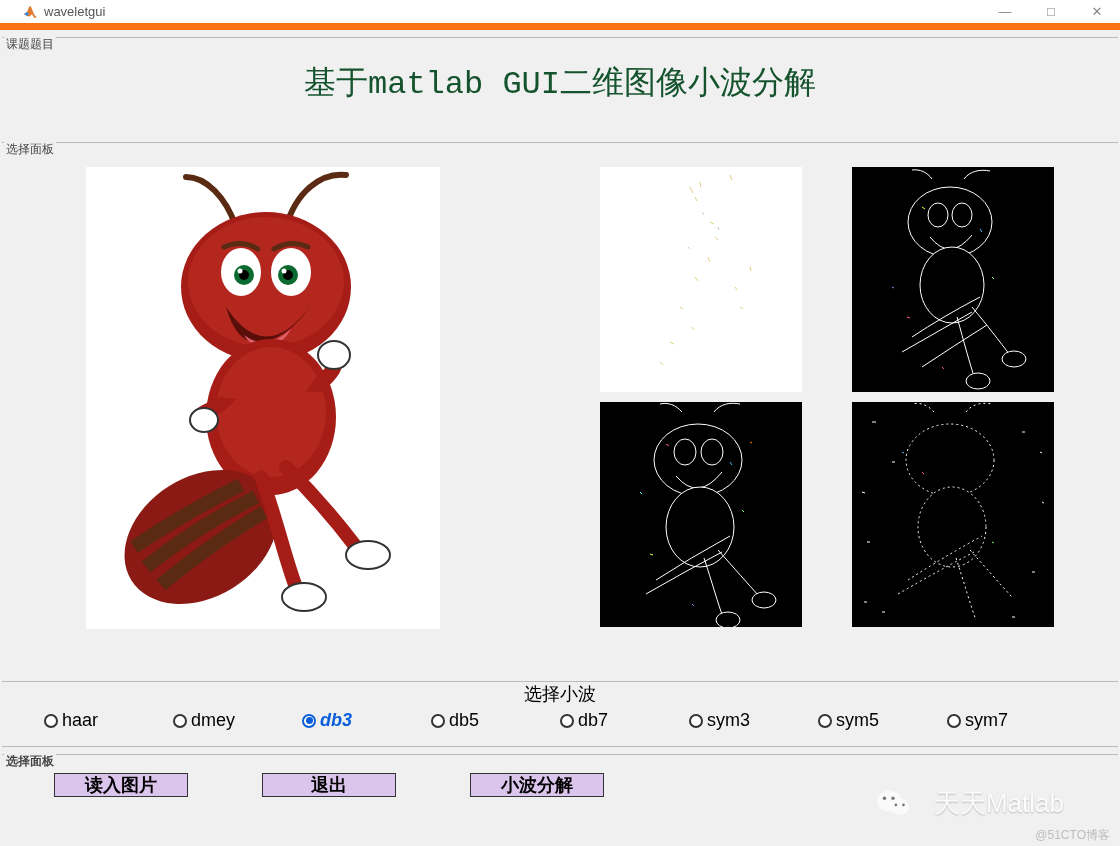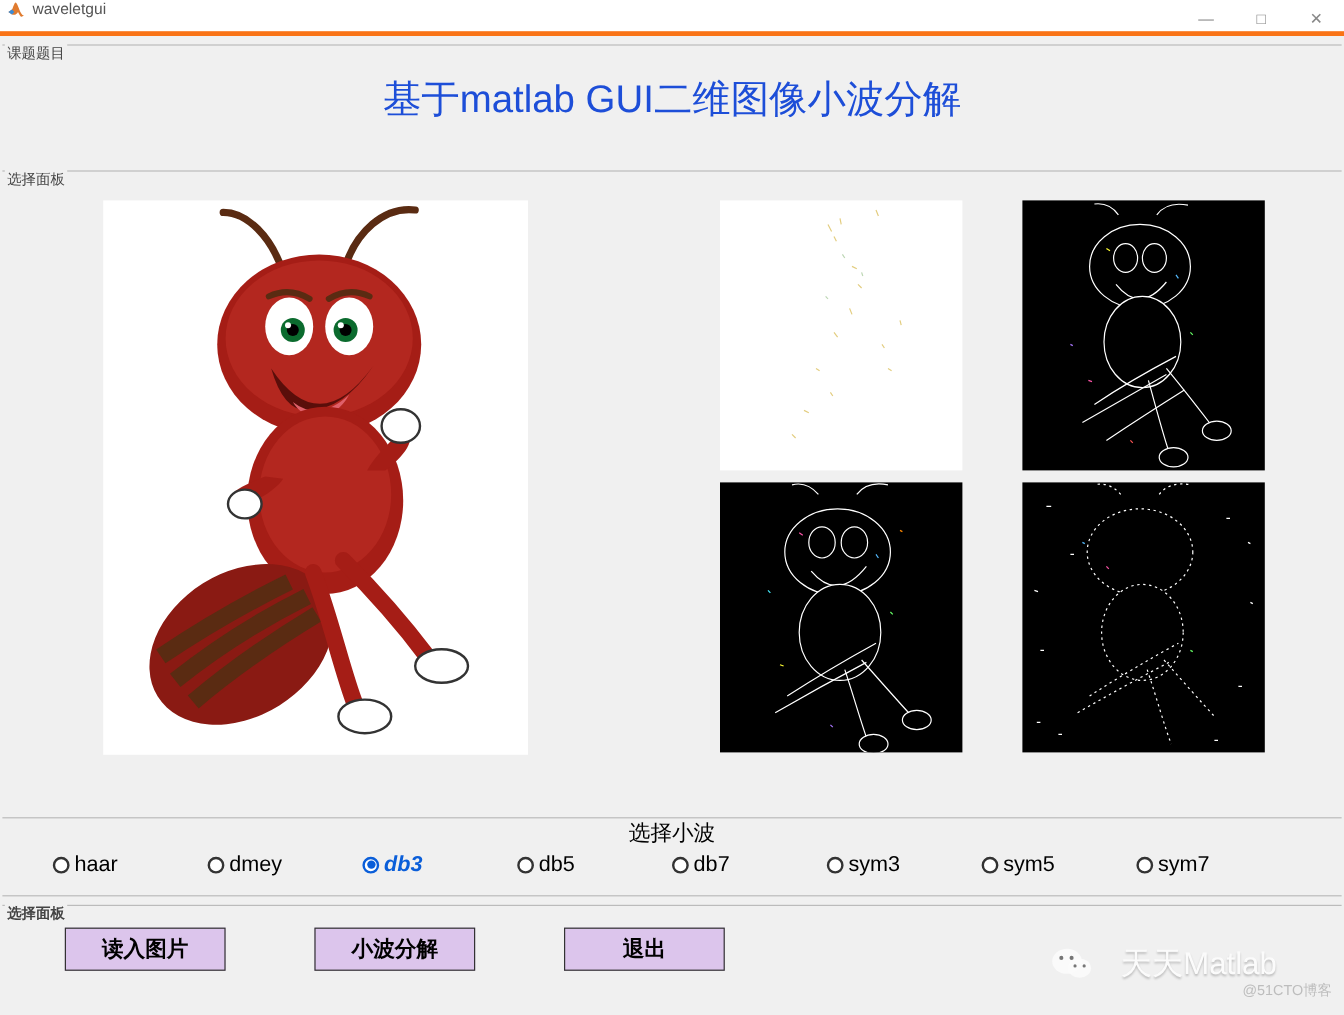--- a/index.html
+++ b/index.html
@@ -8,22 +8,23 @@
     height: 846px;
     background: #f0f0f0;
     font-family: "Microsoft YaHei", "SimSun", Arial, sans-serif;
     overflow: hidden;
     position: relative;
   }
   .titlebar {
     height: 30px;
     background: #ffffff;
     display: flex;
-    padding-left: 5px;
-    border-bottom: 4px solid #f97316;
+    align-items: center;
+    padding-left: 22px;
+    border-bottom: 7px solid #f97316;
     color: #555;
     font-size: 13px;
   }
   .titlebar .app-icon {
     width: 16px; height: 16px;
     margin-right: 6px;
     position: relative;
   }
   .titlebar .app-icon svg { width: 16px; height: 16px; }
   .titlebar .win-controls {
@@ -50,28 +51,29 @@
     background: #f0f0f0;
     padding: 0 2px;
     z-index: 2;
   }
   .panel-border {
     border-top: 1px solid #bbb;
     margin-top: 7px;
   }
   .title-panel {
     height: 98px;
+    font-family: Liberation Mono, monospace;
   }
   .title-inner {
     display: flex;
     align-items: center;
     justify-content: center;
     height: 90px;
     font-size: 32px;
-    color: #1d4ed8;
+    color: #14532d;
   }
   .display-panel {
     height: 532px;
   }
   .display-inner {
     display: flex;
     padding: 24px 0 0 0;
   }
   .orig-img-wrap {
     margin-left: 84px;
@@ -148,35 +150,35 @@
     height: 76px;
     font-weight: bold;
   }
   .choose-inner {
     display: flex;
     gap: 74px;
     padding: 18px 0 0 52px;
   }
   .action-btn {
     width: 134px;
-    height: 36px;
+    height: 24px;
     background: #dcc5ec;
     border: 1px solid #333;
     font-size: 18px;
     color: #000;
     display: flex;
     align-items: center;
     justify-content: center;
     cursor: pointer;
   }
 
   .watermark {
     position: absolute;
     right: 10px;
-    bottom: 12px;
+    bottom: 2px;
     font-size: 12px;
     color: #bdbdbd;
   }
   .wechat-badge {
     position: absolute;
     right: 56px;
     bottom: 24px;
     display: flex;
     align-items: center;
     gap: 22px;
@@ -406,22 +408,22 @@
       </div>
     </div>
   <div class="panel-border"></div>
 </div>
 
 <div class="panel choose-panel">
   <span class="panel-label">选择面板</span>
   <div class="panel-border"></div>
   <div class="choose-inner">
     <div class="action-btn">读入图片</div>
+    <div class="action-btn">退出</div>
     <div class="action-btn">小波分解</div>
-    <div class="action-btn">退出</div>
   </div>
 </div>
 
 <div class="wechat-badge">
   <span class="bubble">
     <svg viewBox="0 0 40 40">
       <ellipse cx="16" cy="18" rx="13" ry="11" fill="#fff" opacity="0.85"></ellipse>
       <ellipse cx="27" cy="24" rx="10" ry="8.5" fill="#fff" opacity="0.85"></ellipse>
       <circle cx="11" cy="15" r="1.8" fill="#555"></circle>
       <circle cx="20" cy="15" r="1.8" fill="#555"></circle>

